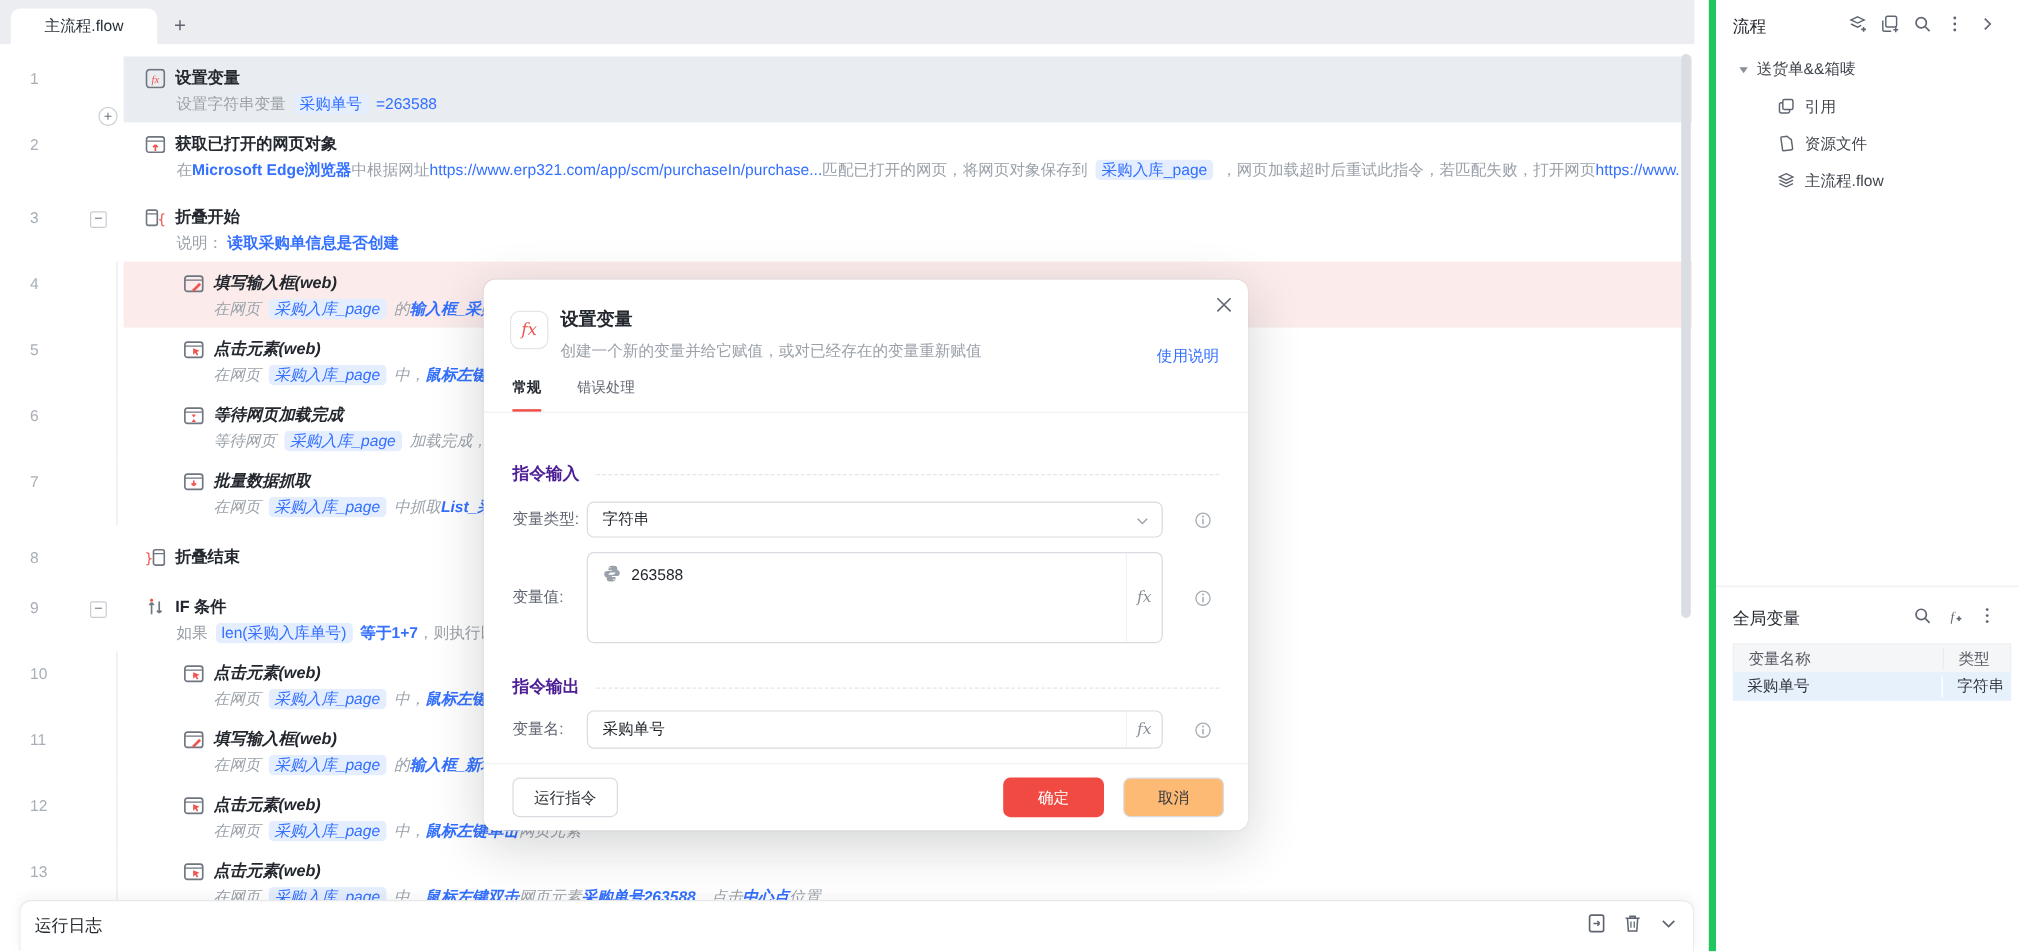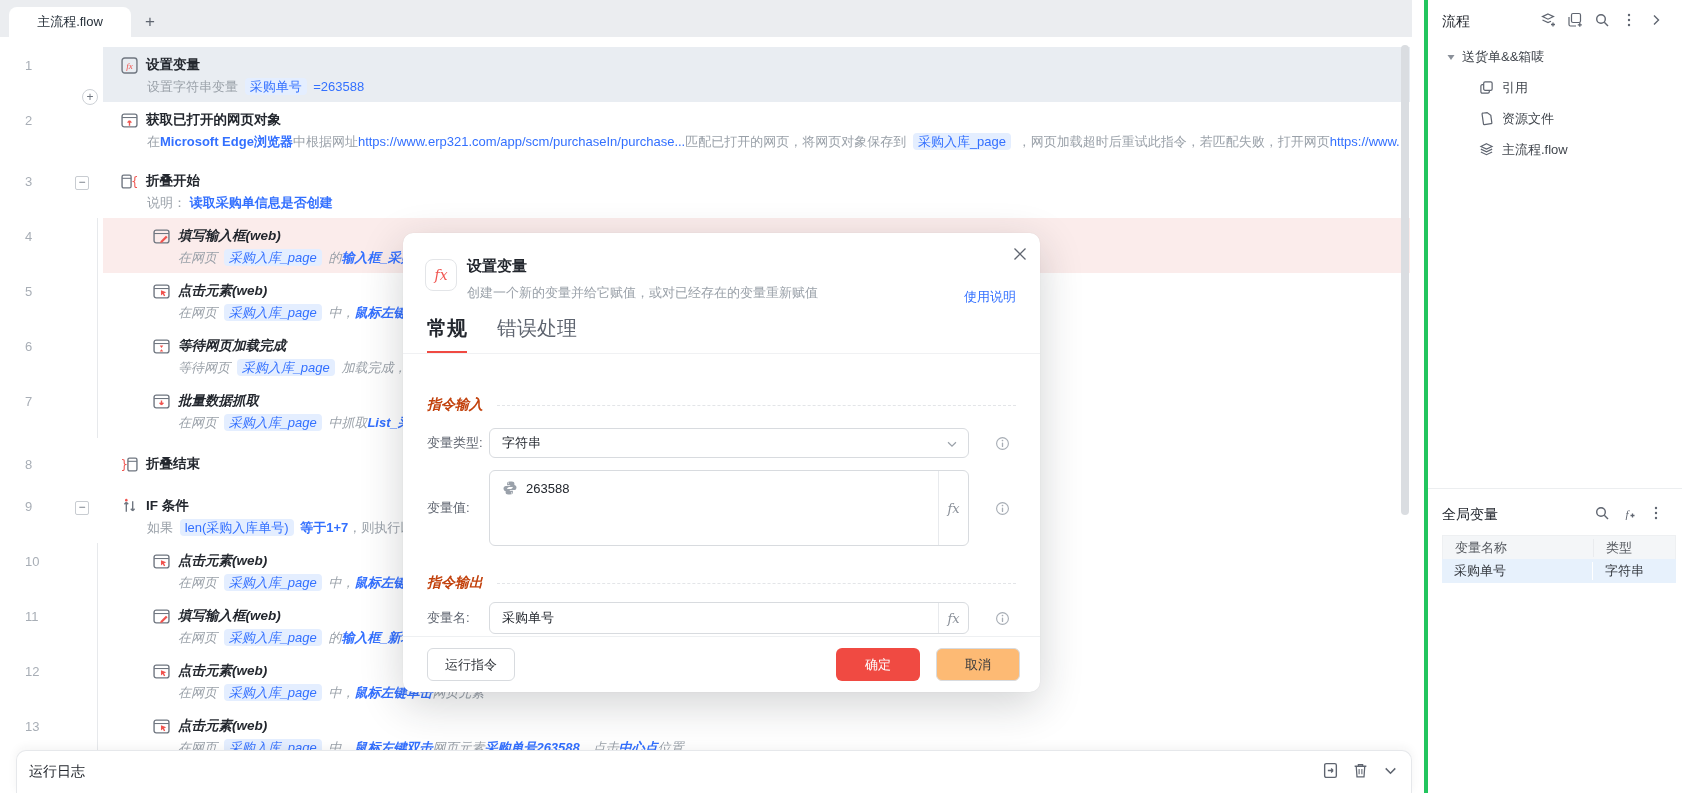--- a/index.html
+++ b/index.html
@@ -39,52 +39,52 @@
   .addbtn { position:absolute; left:82px; top:52px; width:16px; height:16px; border:1px solid #cdd1d6; border-radius:50%; background:#fff; color:#6f7680; font-size:12px; line-height:14px; text-align:center; z-index:3; }
   .vthumb { position:absolute; right:3px; top:8px; width:8px; height:470px; border-radius:4px; background:#dadde1; }
 
   
   .logbar { position:absolute; left:16px; top:750px; width:1396px; height:43px; background:#fff; border:1px solid #e6e8eb; border-bottom:none; border-radius:10px 10px 0 0; box-shadow:0 -3px 10px rgba(31,35,41,.05); display:flex; align-items:center; padding:0 12px 0 12px; z-index:4; }
   .logbar .ltitle { font-size:14px; color:#23272e; }
   .logbar .sp { flex:1; }
   .logbar .icn { width:17px; height:17px; margin-left:13px; }
 
   
-  .sidebar { position:absolute; left:1424px; top:0; width:258px; height:793px; background:#fff; border-left:4px solid #22c55e; }
+  .sidebar { position:absolute; left:1424px; top:0; width:258px; height:793px; background:#fff; border-left:6px solid #22c55e; }
   .sp-head { display:flex; align-items:center; padding:12px 18px 8px 14px; }
   .sp-head .ptitle { flex:1; font-size:14px; color:#23272e; }
   .sp-head .icn { width:16px; height:16px; margin-left:11px; }
   .tree { padding:2px 0 0 0; }
   .tree-root { display:flex; align-items:center; height:30px; padding-left:18px; gap:6px; font-size:13px; color:#41464d; }
   .tree-item { display:flex; align-items:center; height:31px; padding-left:51px; gap:8px; font-size:13px; color:#41464d; }
   .tree-item .icn { width:15px; height:15px; }
   .globals { position:absolute; left:0; right:0; top:488px; bottom:0; border-top:1px solid #eceef0; }
   .gtable { margin:2px 6px 0 14px; font-size:13px; }
-  .grow { display:flex; height:24px; align-items:center; }
+  .grow { display:flex; height:24px; align-items:center;gap:24px; }
   .grow.ghead { background:#f4f6f8; color:#55595f; border:1px solid #eef0f2; border-bottom:none; }
   .grow.gdata { background:#e7f1fc; color:#33373d; }
   .gc1 { width:150px; padding-left:12px; }
   .gc2 { flex:1; padding-left:12px; border-left:1px solid #fff; }
   .ghead .gc2 { border-left:1px solid #e9ebee; }
 
   
   .modal { position:absolute; left:403px; top:233px; width:637px; height:459px; background:#fff; border-radius:10px; box-shadow:0 12px 44px rgba(31,35,41,.20), 0 0 1px rgba(31,35,41,.12); z-index:10; }
   .m-close { position:absolute; top:13px; right:12px; width:16px; height:16px; color:#5f6570; }
   .m-head { padding:24px 24px 0 22px; display:flex; gap:10px; }
   .m-fx { width:32px; height:32px; margin-top:2px; border:1px solid #e3e5e8; border-radius:8px; display:flex; align-items:center; justify-content:center; font-style:italic; color:#f0544f; font-size:14px; font-family:"DejaVu Serif",serif; flex:none; }
   .m-title { font-size:15px; font-weight:bold; color:#23272e; }
   .m-sub { margin-top:8px; font-size:13px; color:#9aa1a9; }
   .m-help { position:absolute; right:24px; top:55px; font-size:13px; color:#3370ff; }
   .m-tabs { display:flex; gap:30px; padding:0 24px; margin-top:13px; border-bottom:1px solid #f0f1f3; }
-  .m-tab { font-size:20px; color:#5f6570; padding-bottom:9px; border-bottom:2px solid transparent; }
+  .m-tab { font-size:12px; color:#5f6570; padding-bottom:9px; border-bottom:2px solid transparent; }
   .m-tab.active { color:#23272e; font-weight:bold; border-bottom-color:#f04a42; }
   .m-body { padding:0 24px; }
   .m-sec { display:flex; align-items:center; margin-top:42px; }
   .m-sec.s2 { margin-top:28px; }
-  .m-sec b { font-size:14px; color:#c2410c;font-style:italic; }
+  .m-sec b { font-size:14px; color:#4c1d95; }
   .m-sec .dash { flex:1; border-top:1px dashed #e3e5e8; margin-left:14px; }
   .m-row { display:flex; align-items:center; margin-top:14px; }
   .m-row.r2 { margin-top:12px; }
   .m-row.r3 { margin-top:10px; }
   .m-lab { width:62px; flex:none; font-size:13px; color:#5f6570; }
   .m-field { width:480px; border:1px solid #d8dbdf; border-radius:6px; background:#fff; position:relative; font-size:13px; color:#23272e; }
   .f-select { height:30px; display:flex; align-items:center; padding:0 28px 0 12px; }
   .f-select .chev { position:absolute; right:9px; top:8px; width:14px; height:14px; color:#9aa1a9; }
   .f-area { height:76px; padding:9px 42px 9px 12px; }
   .f-area .valrow { display:flex; align-items:center; gap:8px; }

